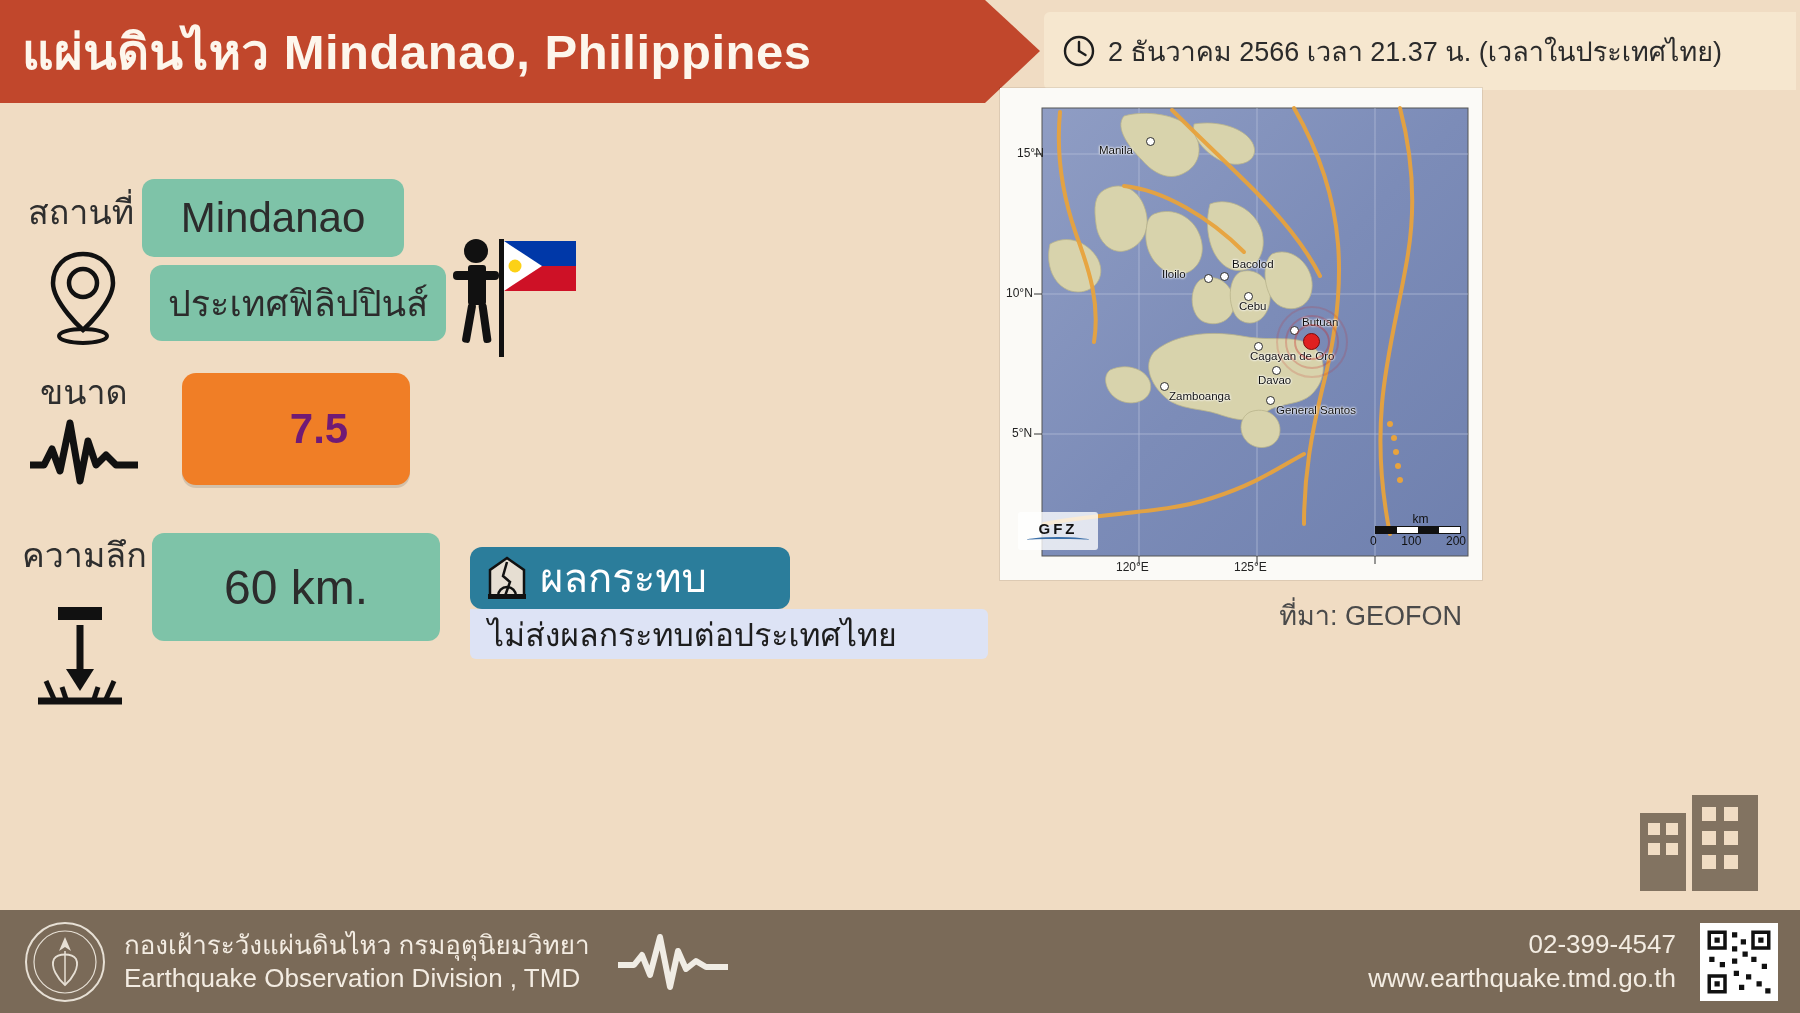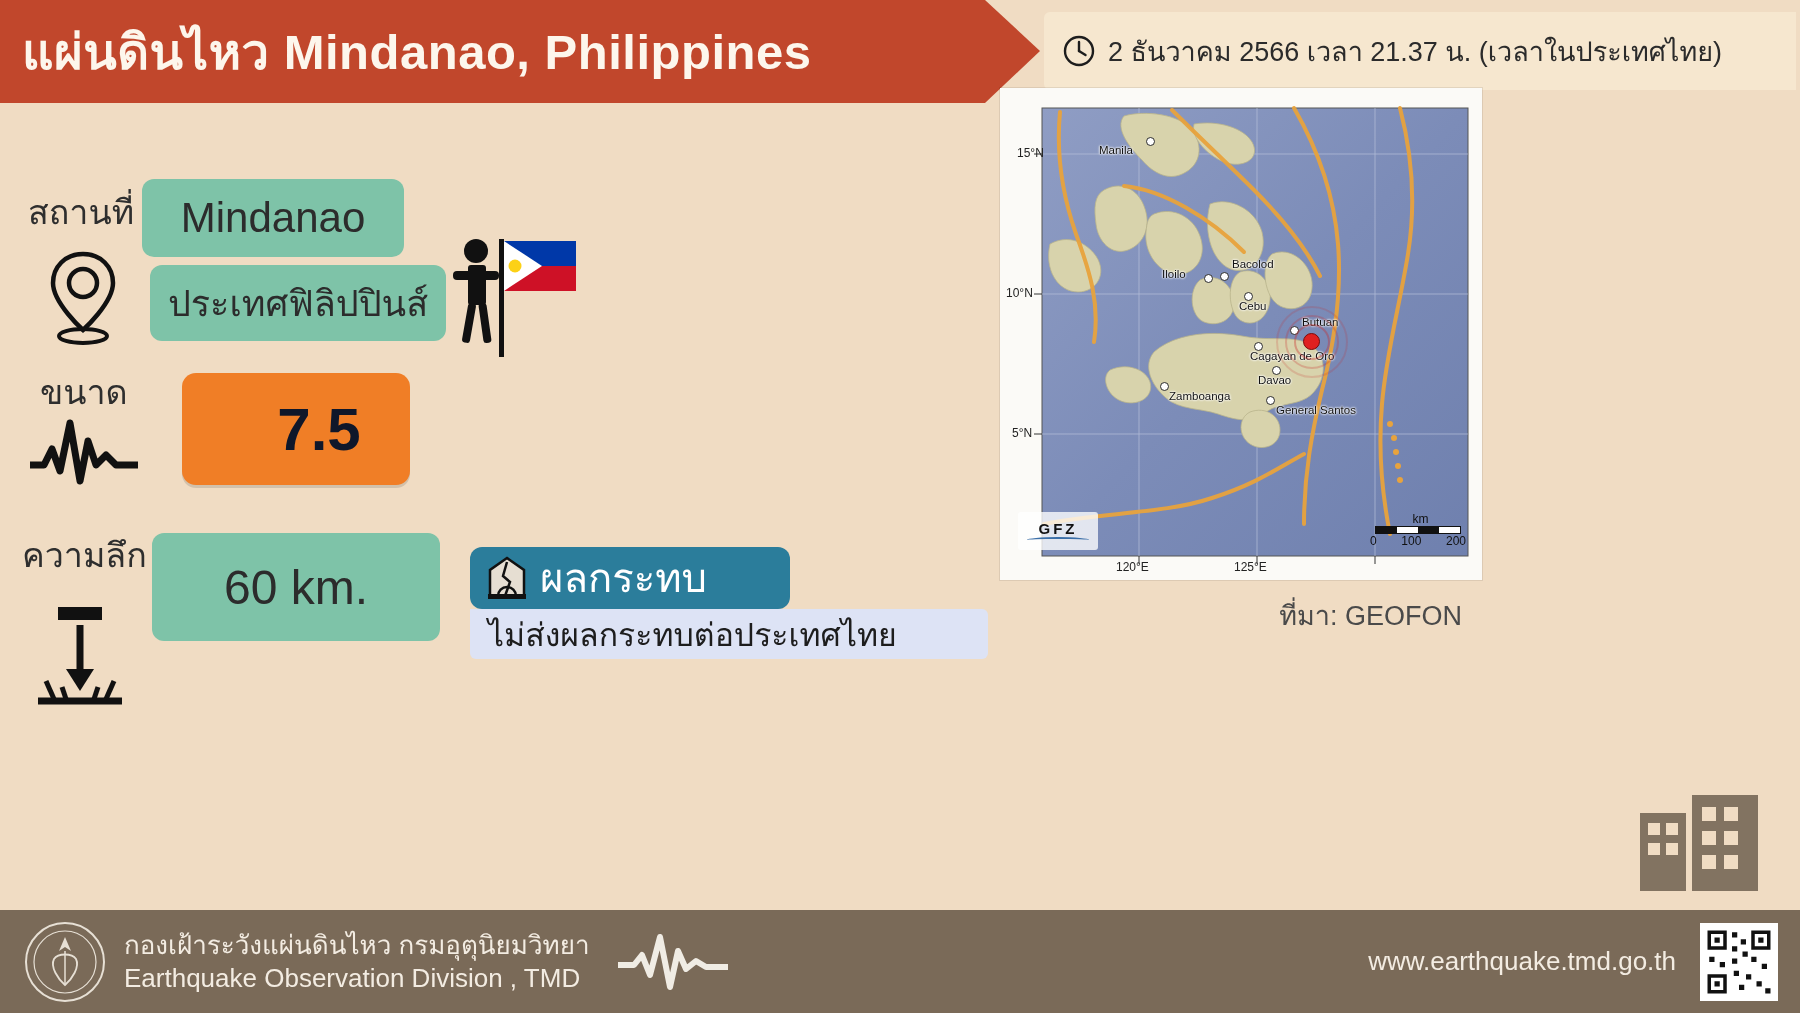--- a/index.html
+++ b/index.html
@@ -40,22 +40,22 @@
   .pill {
     position:absolute; background:#7ec3a8; border-radius:12px;
     display:flex; align-items:center; justify-content:center;
     color:#2c2c2c;
   }
   .pill.place1 { left:142px; top:76px; width:262px; height:78px; font-size:42px; }
   .pill.place2 { left:150px; top:162px; width:296px; height:76px; font-size:36px; }
   .pill.depth  { left:152px; top:430px; width:288px; height:108px; font-size:48px; }
   .pill.mag {
     left:182px; top:270px; width:228px; height:112px;
-    background:#f07e26; border-radius:14px; font-size:60px;
-    font-weight:bold; color:#0f172a;
+    background:#f07e26; border-radius:14px; font-size:42px;
+    font-weight:bold; color:#701a75;
     box-shadow:0 3px 0 rgba(0,0,0,.12);
     padding-left:46px;
   }
 
   .label-place { left:28px; top:82px; }
   .label-mag   { left:40px; top:262px; }
   .label-depth { left:22px; top:425px; }
 
   .icon-box { position:absolute; }
   .icon-pin   { left:40px; top:145px; width:86px; height:100px; }
@@ -373,20 +373,21 @@
     <line x1="41" y1="30" x2="41" y2="64" stroke="#e7e0d5" stroke-width="1.5"></line>
   </svg>
   <div class="footer-texts">
     <div class="footer-line1">กองเฝ้าระวังแผ่นดินไหว กรมอุตุนิยมวิทยา</div>
     <div class="footer-line2">Earthquake Observation Division , TMD</div>
   </div>
   <svg class="footer-wave" viewBox="0 0 110 58">
     <polyline points="0,32 16,32 24,22 32,42 42,4 52,54 60,18 68,36 78,28 88,34 110,34" fill="none" stroke="#f0ece4" stroke-width="6" stroke-linejoin="round" stroke-linecap="round"></polyline>
   </svg>
   <div class="footer-right">
+    <div class="footer-phone">02-399-4547</div>
     <div class="footer-url">www.earthquake.tmd.go.th</div>
   </div>
   <svg class="qr" viewBox="0 0 40 40">
     <rect width="40" height="40" fill="#fff"></rect>
     <g fill="#111">
       <rect x="2" y="2" width="11" height="11"></rect>
         <rect x="4" y="4" width="7" height="7" fill="#fff"></rect>
         <rect x="6" y="6" width="3" height="3"></rect>
       <rect x="27" y="2" width="11" height="11"></rect>
         <rect x="29" y="4" width="7" height="7" fill="#fff"></rect>

